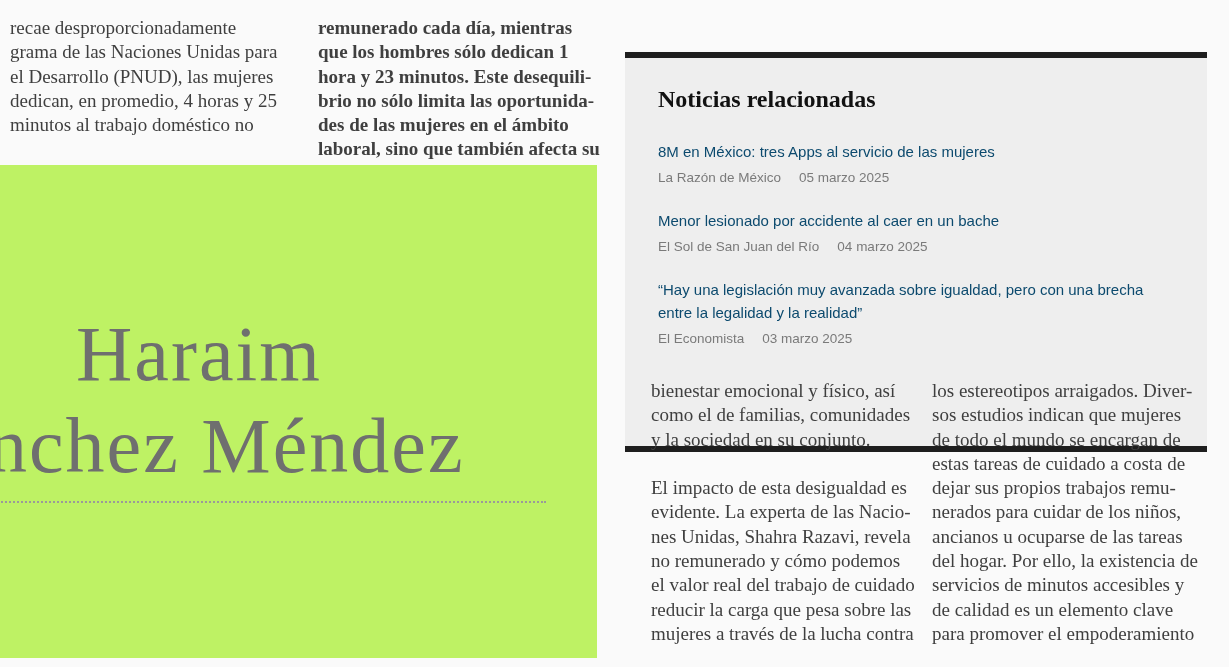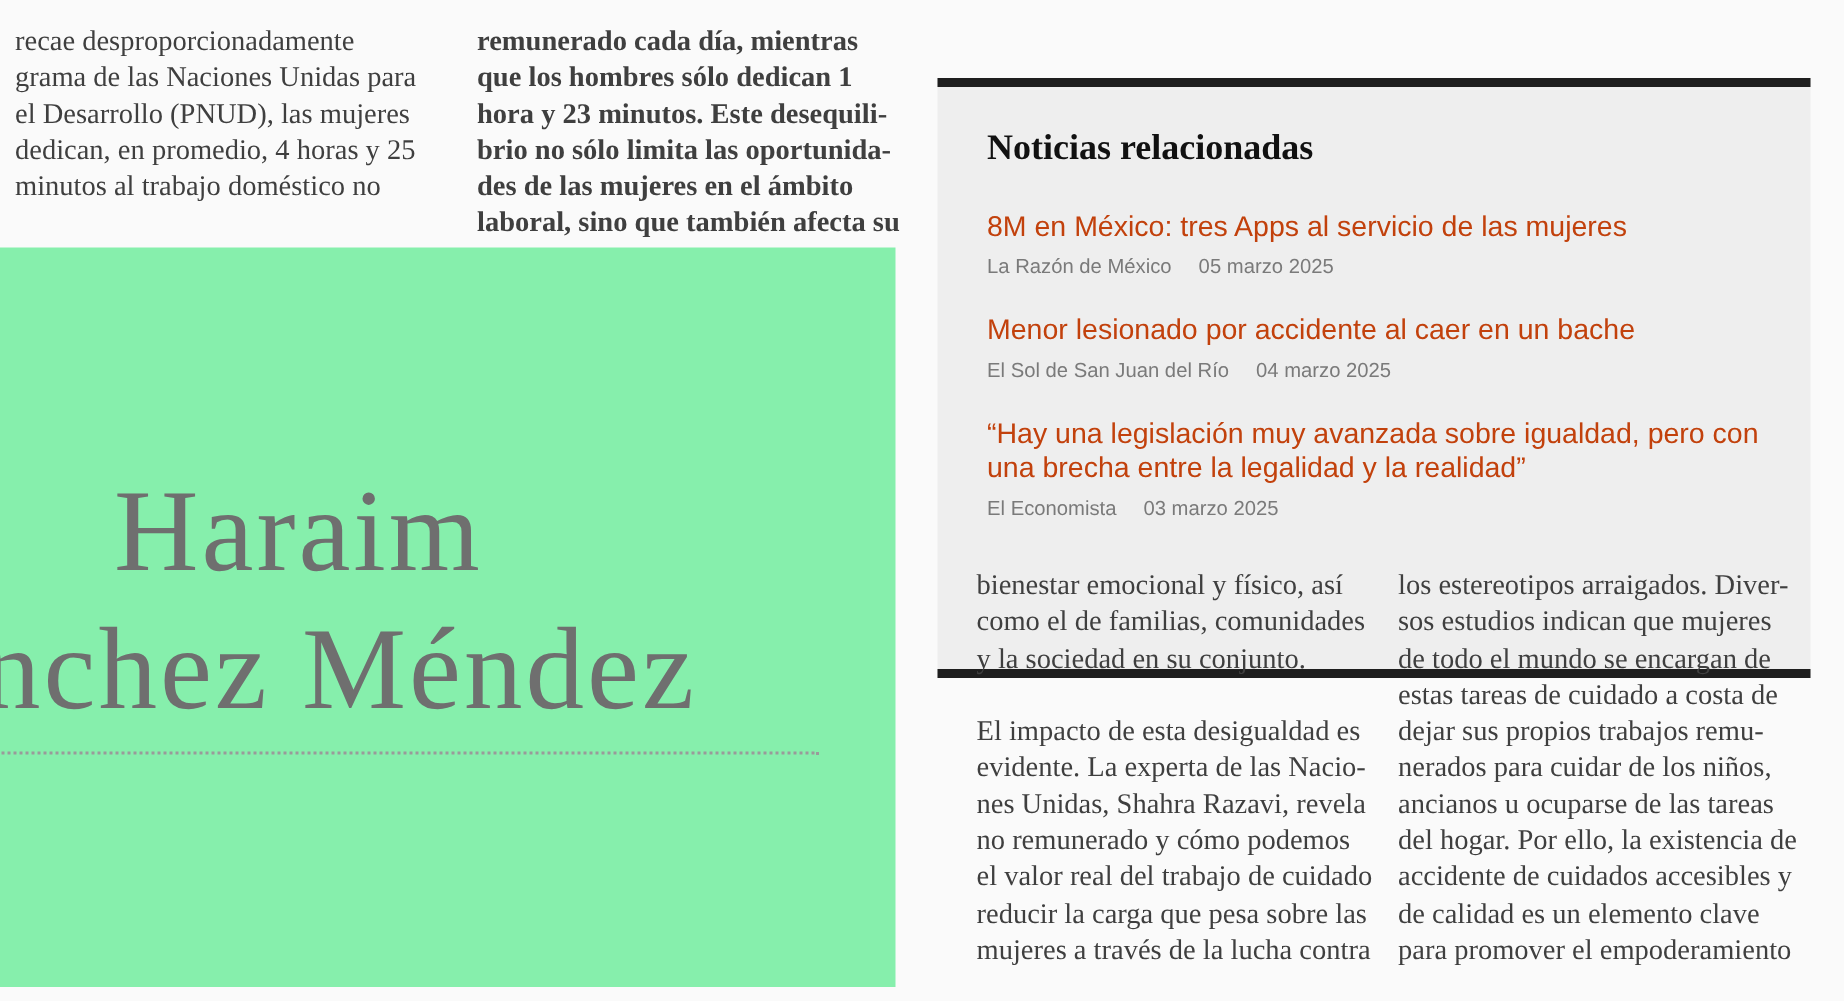--- a/index.html
+++ b/index.html
@@ -24,21 +24,21 @@
   #top-col-1   { left:10px;  top:16px;  width:285px; }
   #top-col-2   { left:318px; top:16px;  width:285px;font-weight:bold; }
   #bottom-col-1{ left:625px; top:379px; width:280px;margin-left:26px; }
   #bottom-col-2{ left:932px; top:379px; width:285px; }
 
   
   #image-viewer {
     position:absolute;
     left:0; top:165px;
     width:597px; height:493px;
-    background:#86efac;
+    background:#bef264;
     overflow:hidden;
   }
   .wm-line {
     position:absolute;
     font-family:"Liberation Serif","DejaVu Serif",serif;
     color:#6f6f6f;
     font-size:78px;
     letter-spacing:2px;
     white-space:nowrap;
   }
@@ -64,23 +64,23 @@
   }
   #related-title {
     font-family:"Liberation Serif","DejaVu Serif",serif;
     font-weight:700;
     font-size:24px;
     color:#111111;
     margin-bottom:27px;
   }
   .news-item { margin-bottom:24px; font-family:"Liberation Sans","DejaVu Sans",sans-serif; }
   .news-title {
-    font-size:19px;
+    font-size:15px;
     line-height:23px;
-    color:#c2410c;
+    color:#0c4a6e;
     margin-bottom:7px;
     cursor:pointer;
   }
   .news-meta { font-size:13.5px; color:#7a7a7a; }
   .news-source { margin-right:18px; }
 </style>
 </head>
 <body>
 
 <div id="top-col-1" class="text-col">
@@ -153,16 +153,16 @@
 <div id="bottom-col-2" class="text-col">
 
 <div class="tline">los estereotipos arraigados. Diver-</div>
     <div class="tline">sos estudios indican que mujeres</div>
     <div class="tline">de todo el mundo se encargan de</div>
     <div class="tline">estas tareas de cuidado a costa de</div>
     <div class="tline">dejar sus propios trabajos remu-</div>
     <div class="tline">nerados para cuidar de los niños,</div>
     <div class="tline">ancianos u ocuparse de las tareas</div>
     <div class="tline">del hogar. Por ello, la existencia de</div>
-    <div class="tline">accidente de cuidados accesibles y</div>
+    <div class="tline">servicios de minutos accesibles y</div>
     <div class="tline">de calidad es un elemento clave</div>
     <div class="tline">para promover el empoderamiento</div>
   </div>
 
 </body></html>

